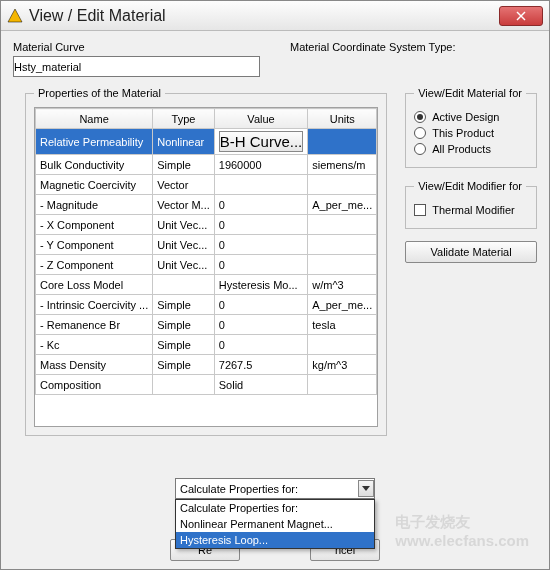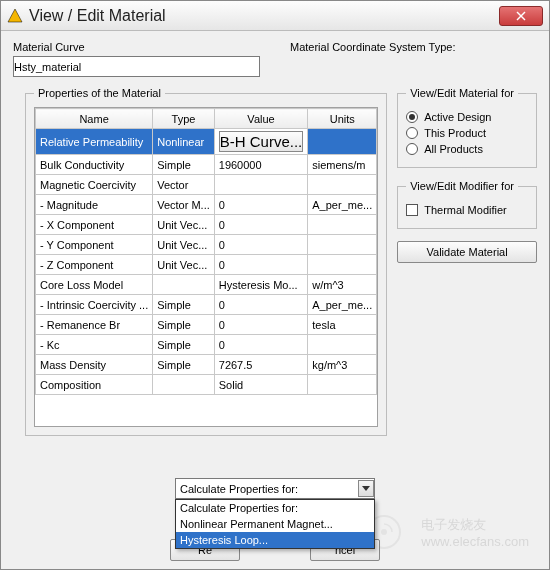--- a/index.html
+++ b/index.html
@@ -71,21 +71,21 @@
     padding-right: 2px;
   }
   .combo-btn {
     width: 16px; height: 17px;
     background: linear-gradient(#f6f6f6,#ddd);
     border: 1px solid #888;
     display: flex; align-items: center; justify-content: center;
   }
   .main-row {
     display: flex;
-    gap: 10px;
+    gap: 18px;
     padding-left: 12px;
   }
   fieldset {
     border: 1px solid #bcbcbc;
     padding: 8px;
     margin: 0;
   }
   legend { padding: 0 4px; }
   .props-fieldset {
     flex: 1;
@@ -202,23 +202,24 @@
   .btn-row {
     display: flex; gap: 0; margin-top: -10px;
     z-index: 1;
   }
   .btn-row .button { width: 70px; }
   .watermark {
     position: absolute;
     right: 20px; bottom: 20px;
     opacity: 0.35;
     display: flex; align-items: center; gap: 20px;
-    font-size: 13px;
+    font-size: 15px;
     color: #aaa;
     pointer-events: none;
+    font-weight: bold;
   }
   .watermark .circ {
     width: 34px; height: 34px; border: 2px solid #ccc; border-radius: 50%;
     display: flex; align-items: center; justify-content: center;
   }
 </style>
 </head>
 <body>
 
 <div class="window">

